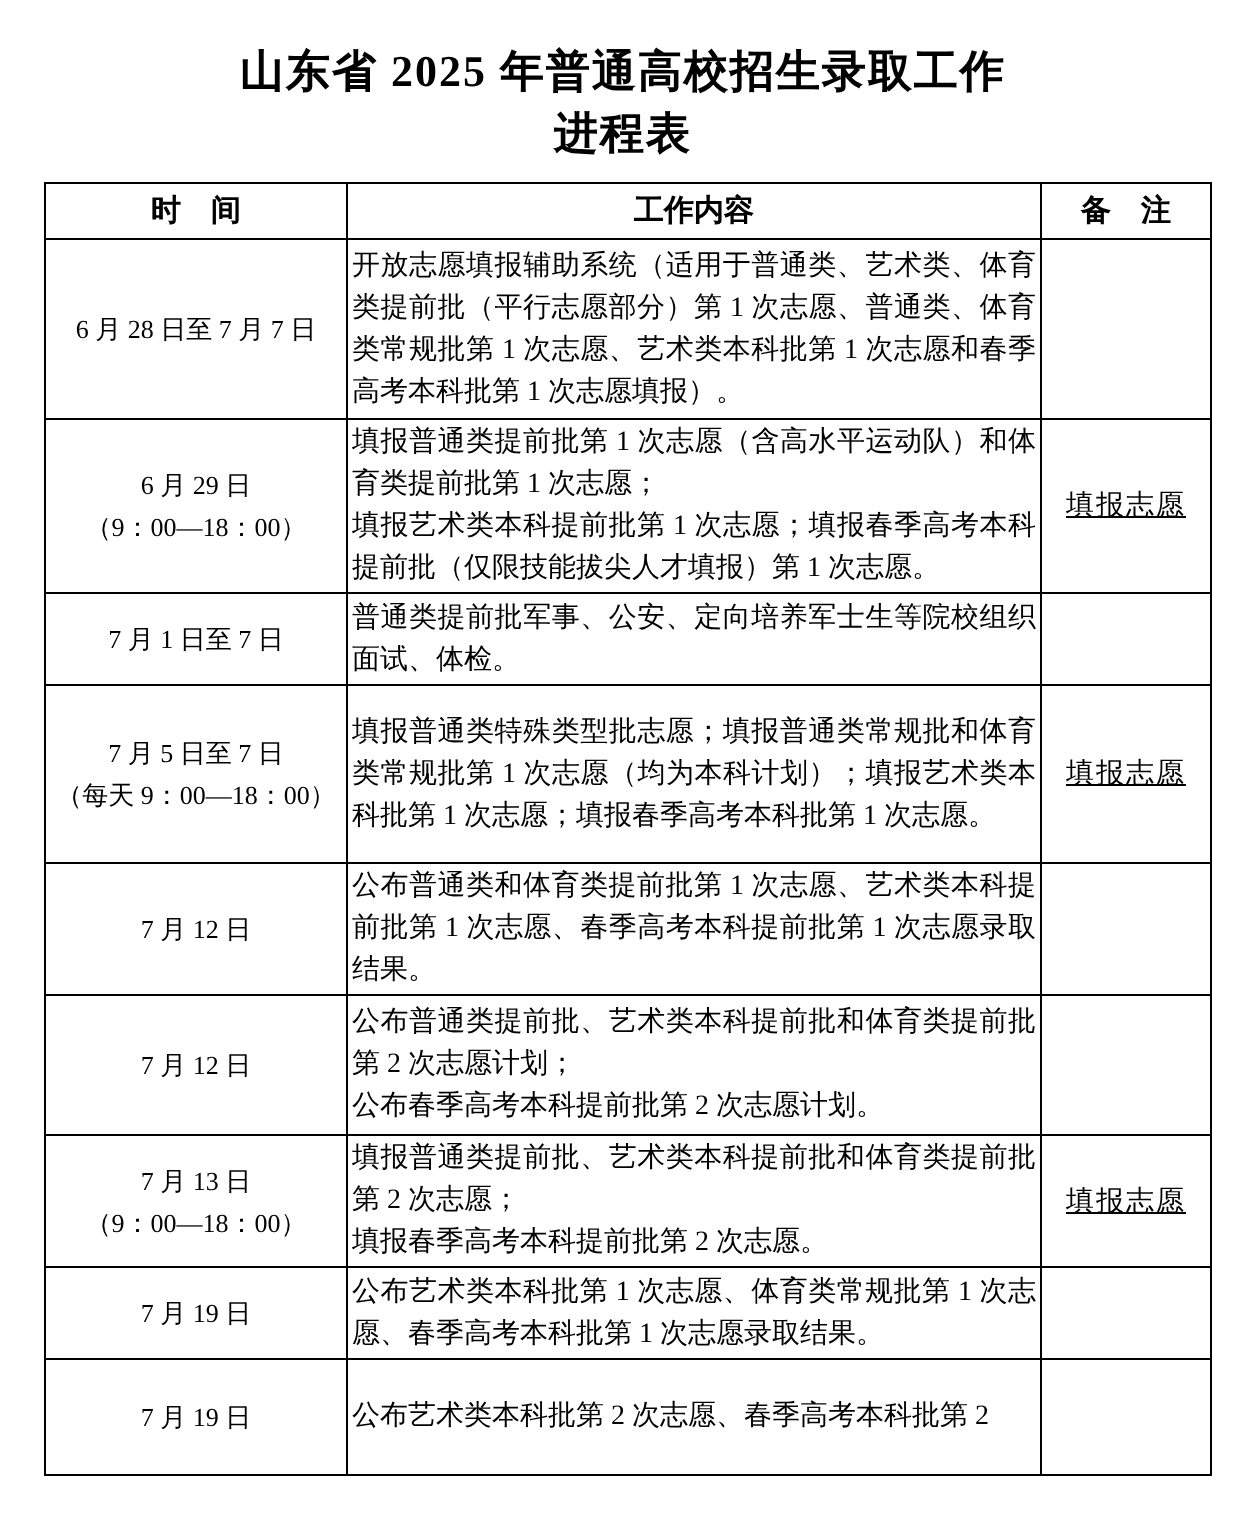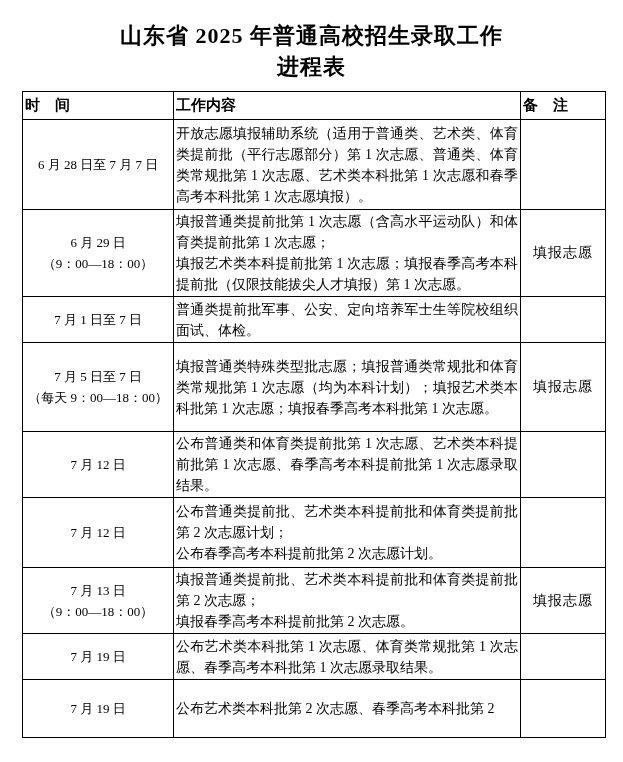--- a/index.html
+++ b/index.html
@@ -34,40 +34,41 @@
   table.schedule col.c-remark  { width: 85px; }
   table.schedule th,
   table.schedule td {
     border: 1.6px solid #000000;
     vertical-align: middle;
     padding: 1px 2px;
   }
   th.hdr {
     font-weight: bold;
     font-size: 15px;
-    text-align: left;
+    text-align: center;
     height: 28px;
   }
   td.time {
     text-align: center;
     font-size: 13px;
     line-height: 21px;
     white-space: pre-line;
   }
   td.content {
     text-align: justify;
     font-size: 14px;
     line-height: 21px;
     padding: 2px 7px;
     white-space: pre-line;
   }
   td.remark {
     text-align: center;
     font-size: 14px;
     letter-spacing: 1px;
+    text-decoration: underline;
   }
 </style>
 </head>
 <body>
 
 <div class="doc-title">
   <div>山东省 2025 年普通高校招生录取工作</div>
   <div>进程表</div>
 </div>
 

